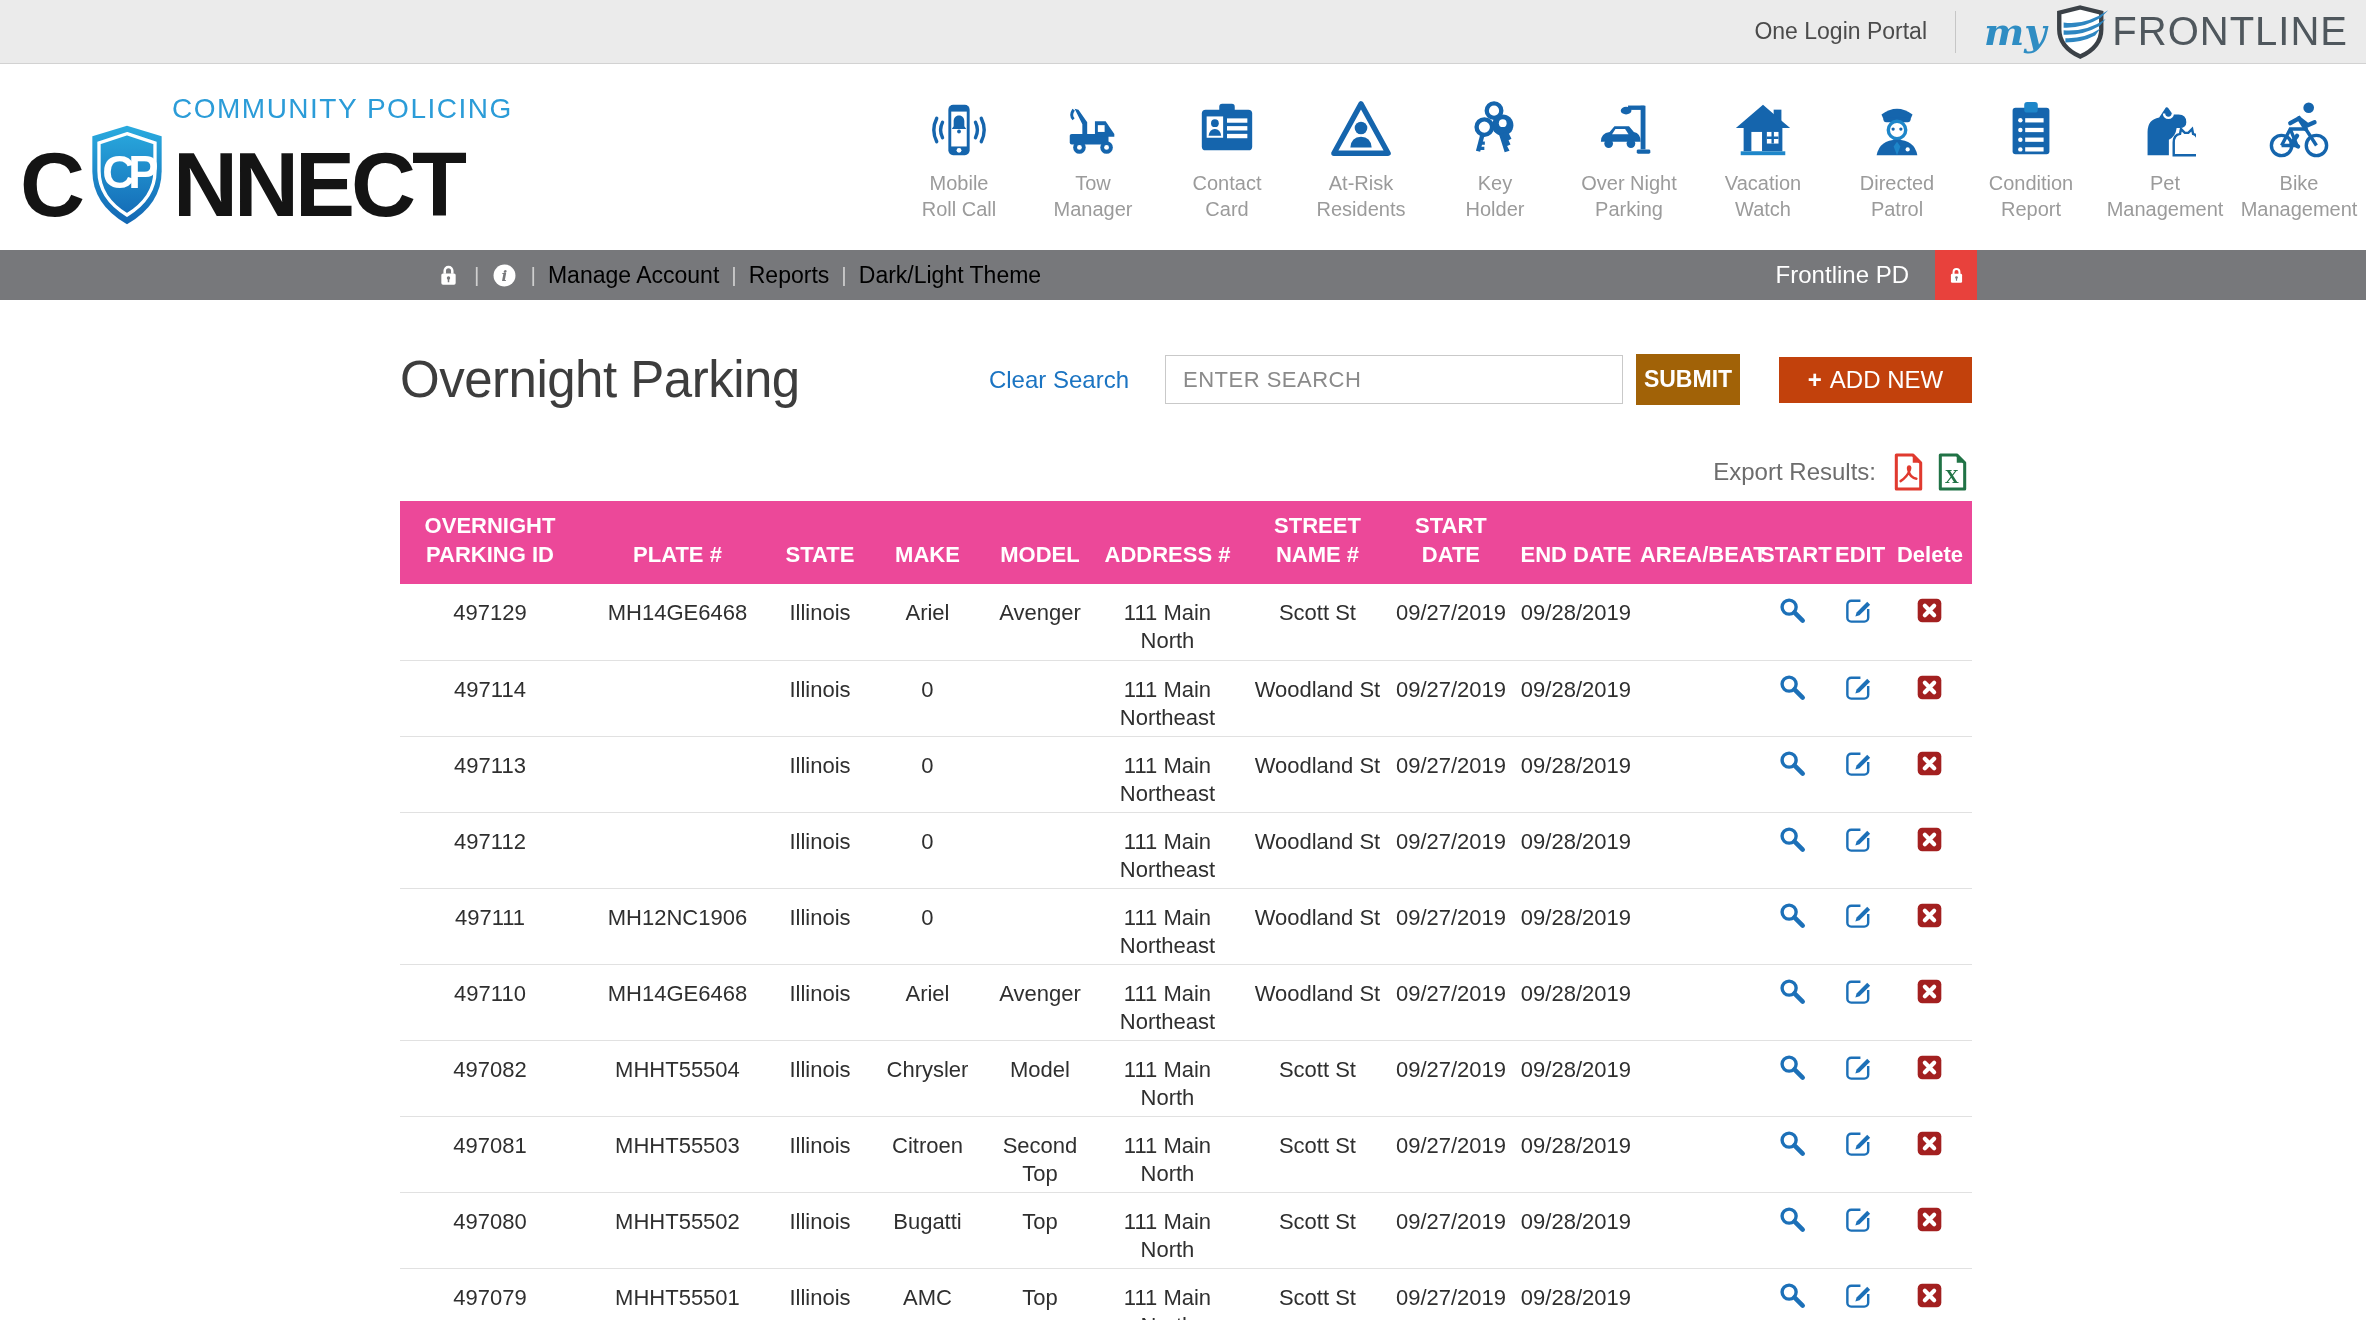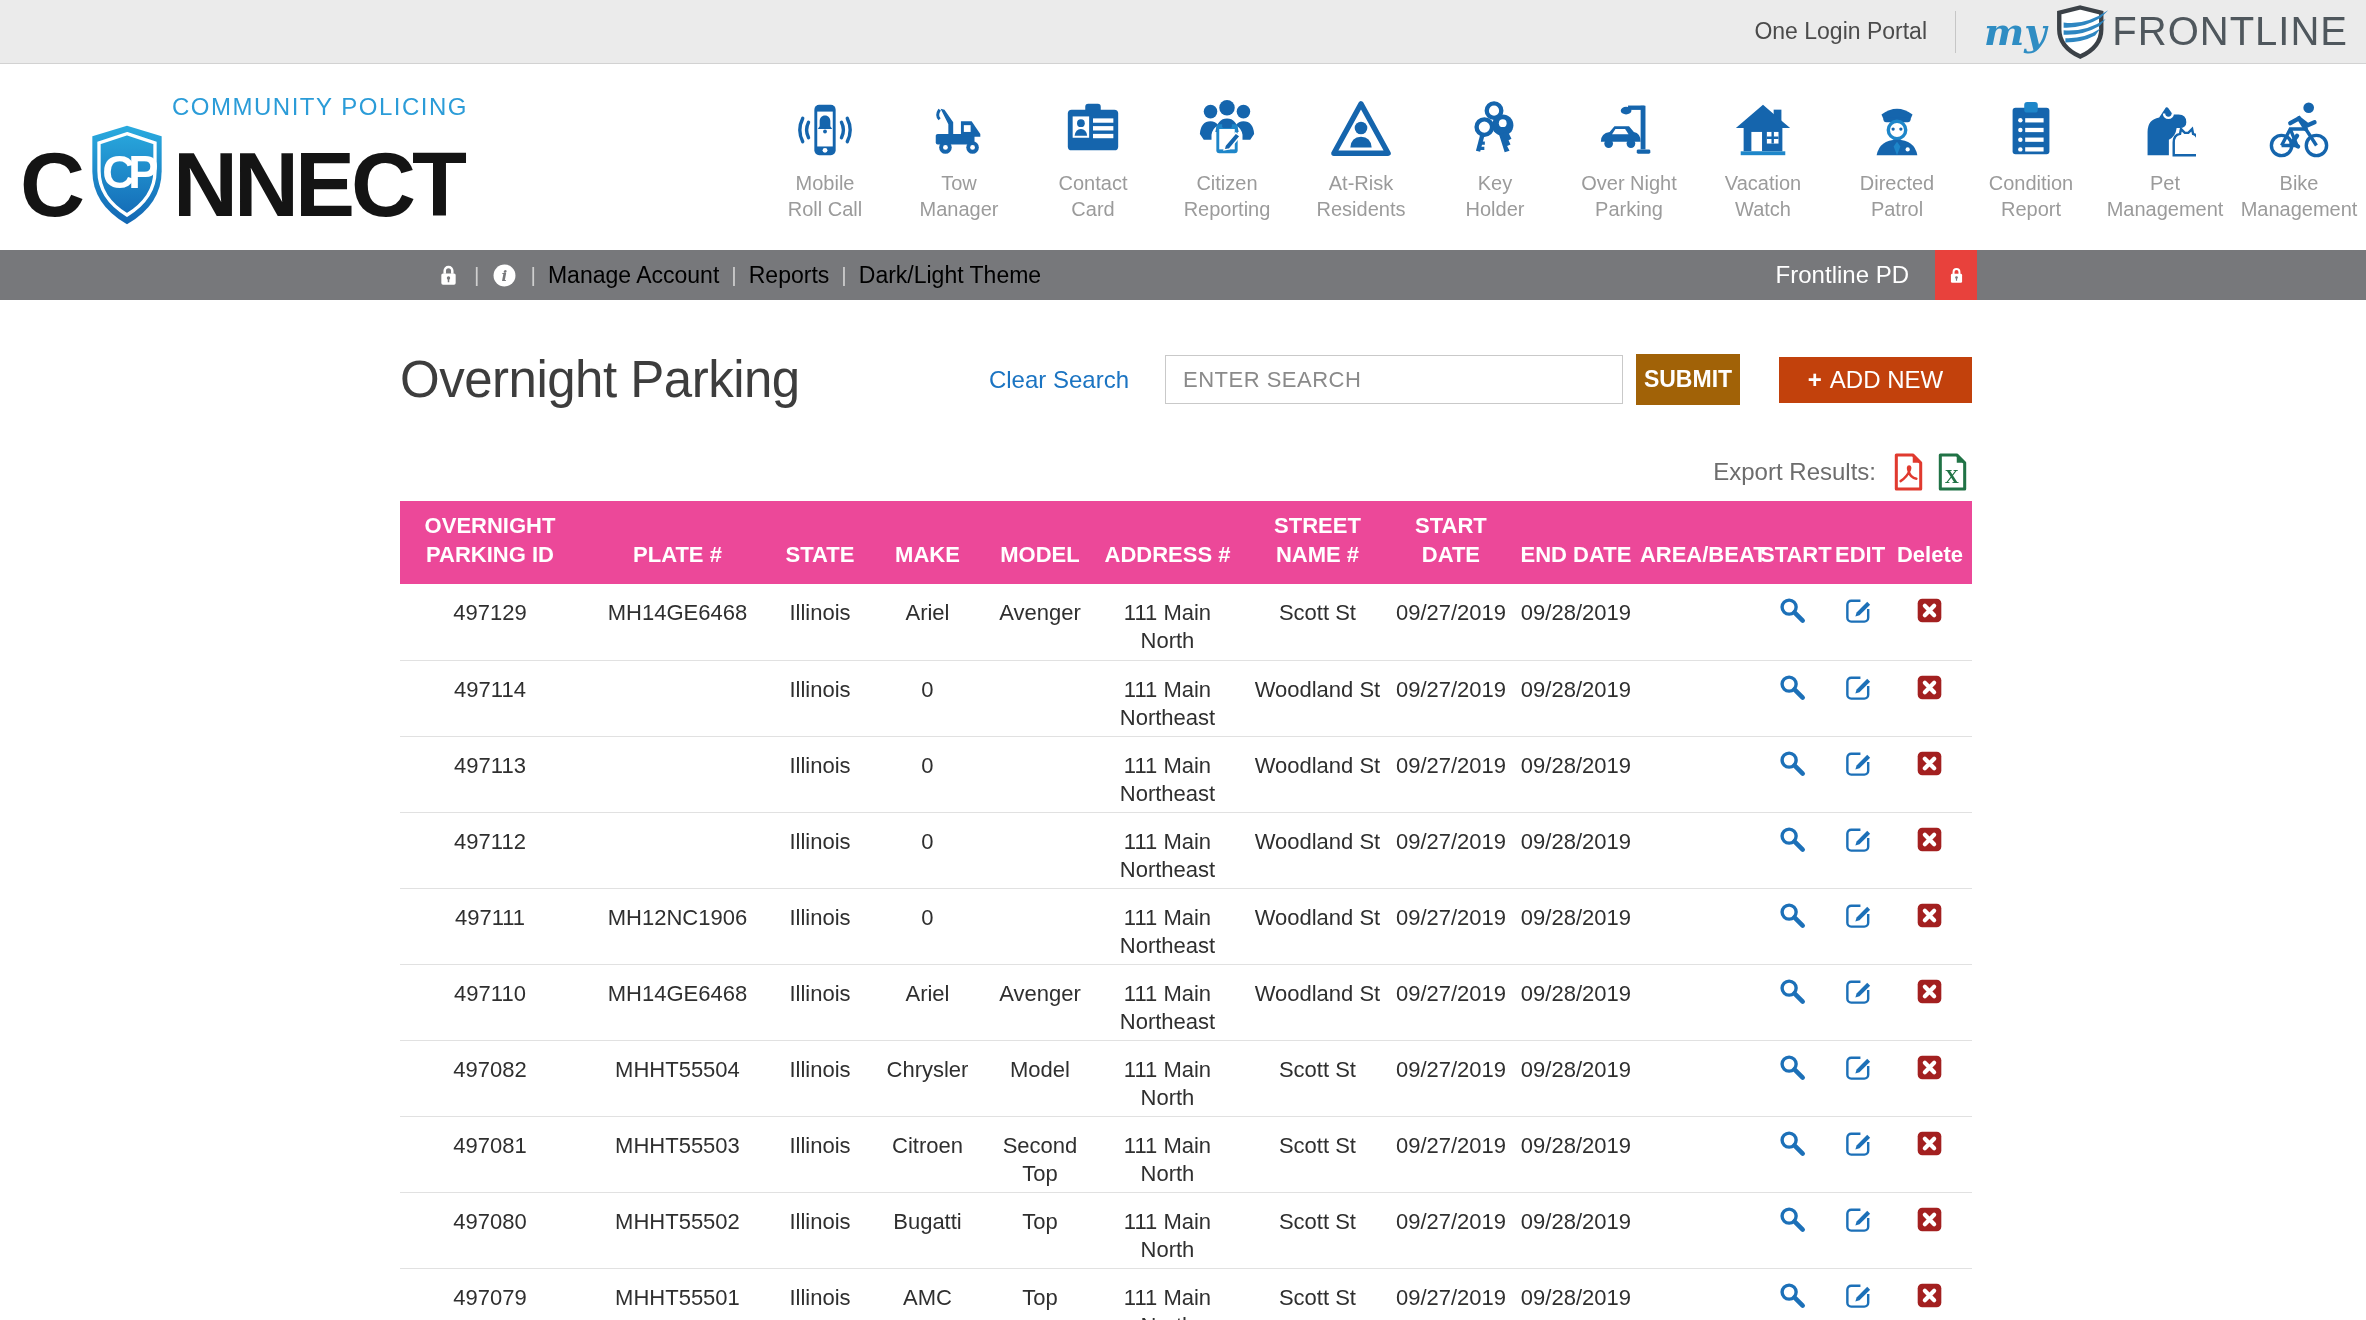--- a/index.html
+++ b/index.html
@@ -20,21 +20,21 @@
   .topbar-divider { width:1px; height:42px; background:#c6c6c6; margin:0 28px; }
   .brand { display:flex; align-items:center; cursor:pointer; }
   .brand-my { font-family:"DejaVu Serif", serif; font-style:italic; font-weight:bold;
               color:#2f8dc3; font-size:38px; margin-right:8px; }
   .brand-shield svg { width:56px; height:58px; overflow:visible; }
   .brand-name { font-size:40px; color:#4f575d; letter-spacing:1px; margin-left:2px; }
 
   
   .header { height:186px; display:flex; align-items:center; padding-left:20px; background:#fff; }
   .logo { position:relative; width:445px; height:132px; flex:none; cursor:pointer; }
-  .logo-tagline { position:absolute; top:2px; left:152px; font-size:24px; color:#2b9cd8;
+  .logo-tagline { position:absolute; top:2px; left:152px; font-size:28px; color:#2b9cd8;
                   letter-spacing:1.5px; white-space:nowrap; }
   .logo-row { position:absolute; bottom:0; left:0; display:flex; align-items:flex-end; }
   .logo-c, .logo-rest { font-size:90px; font-weight:bold; color:#141414;
                         letter-spacing:-4px; line-height:0.82; }
   .logo-shield { width:86px; height:104px; margin:0 3px -4px 3px; }
   .logo-shield svg { width:86px; height:104px; }
 
   .modules { margin-left:auto; display:flex; }
   .module { width:134px; text-align:center; cursor:pointer; padding-top:6px; }
   .mod-icon svg { width:62px; height:62px; margin:0 auto; }
@@ -328,23 +328,20 @@
   <div class="modules">
       <div class="module"><span class="mod-icon"><svg>
             <use href="#sym-mobile-roll-call" xlink:href="#sym-mobile-roll-call"></use>
           </svg></span><div class="mod-label"><span>Mobile</span><br><span>Roll Call</span></div></div>
       <div class="module"><span class="mod-icon"><svg>
             <use href="#sym-tow-manager" xlink:href="#sym-tow-manager"></use>
           </svg></span><div class="mod-label"><span>Tow</span><br><span>Manager</span></div></div>
       <div class="module"><span class="mod-icon"><svg>
             <use href="#sym-contact-card" xlink:href="#sym-contact-card"></use>
           </svg></span><div class="mod-label"><span>Contact</span><br><span>Card</span></div></div>
-      <div class="module"><span class="mod-icon"><svg>
-            <use href="#sym-citizen-reporting" xlink:href="#sym-citizen-reporting"></use>
-          </svg></span><div class="mod-label"><span>Citizen</span><br><span>Reporting</span></div></div>
       <div class="module"><span class="mod-icon"><svg>
             <use href="#sym-at-risk-residents" xlink:href="#sym-at-risk-residents"></use>
           </svg></span><div class="mod-label"><span>At-Risk</span><br><span>Residents</span></div></div>
       <div class="module"><span class="mod-icon"><svg>
             <use href="#sym-key-holder" xlink:href="#sym-key-holder"></use>
           </svg></span><div class="mod-label"><span>Key</span><br><span>Holder</span></div></div>
       <div class="module"><span class="mod-icon"><svg>
             <use href="#sym-over-night-parking" xlink:href="#sym-over-night-parking"></use>
           </svg></span><div class="mod-label"><span>Over Night</span><br><span>Parking</span></div></div>
       <div class="module"><span class="mod-icon"><svg>

